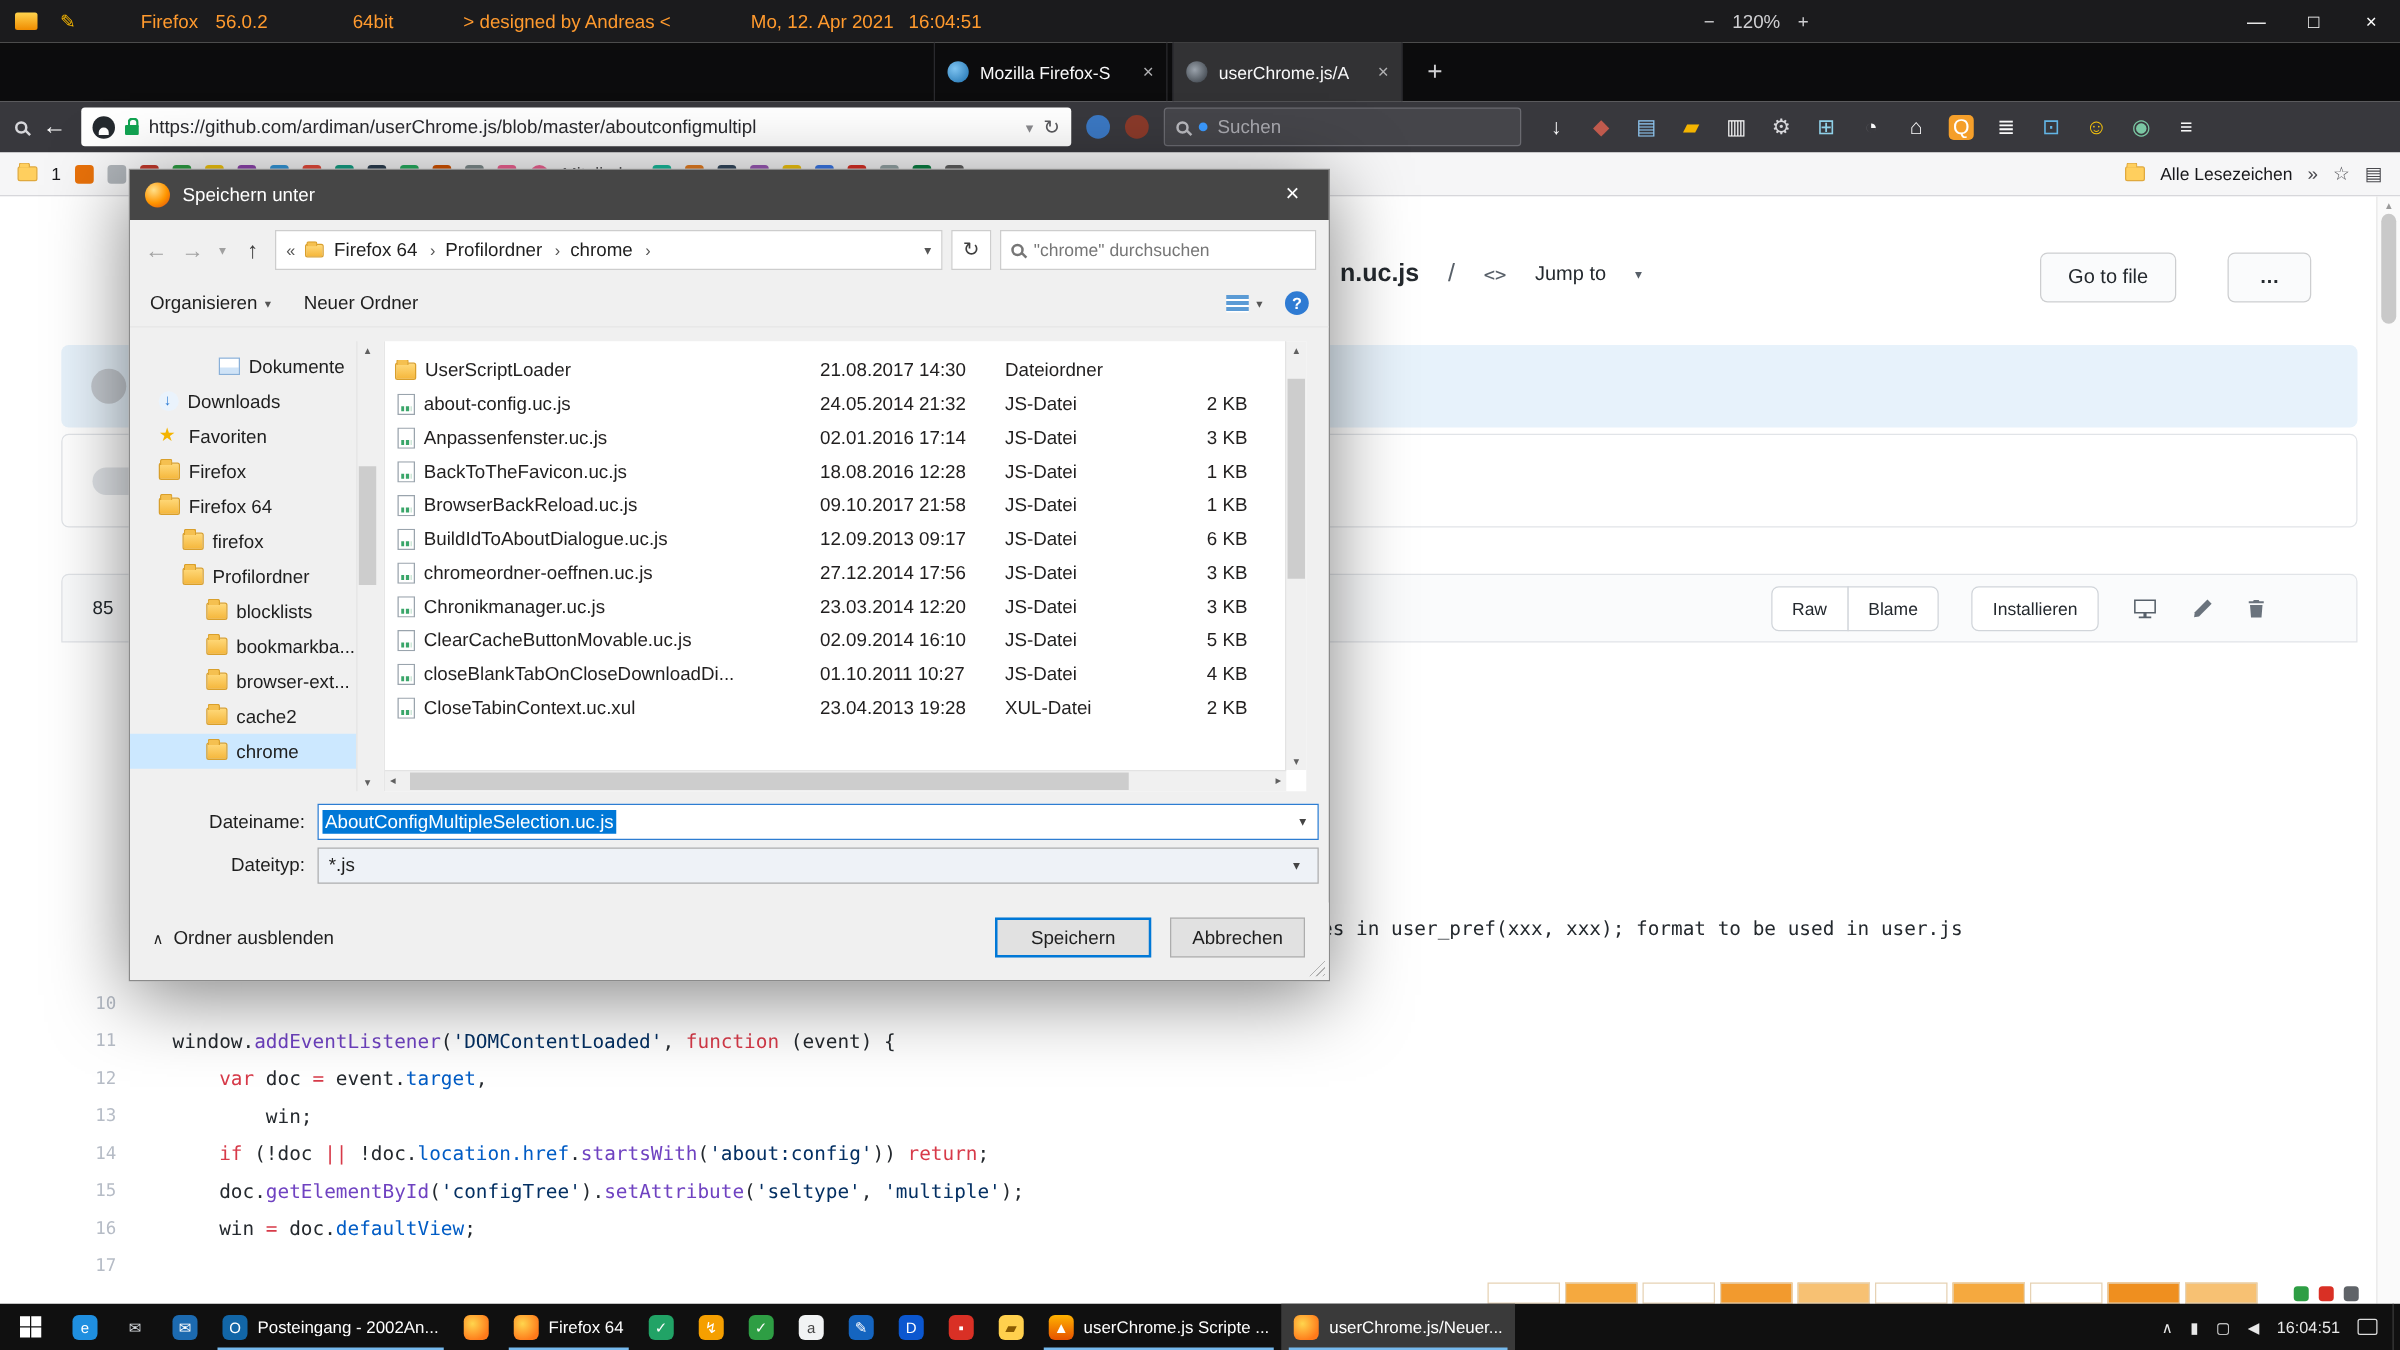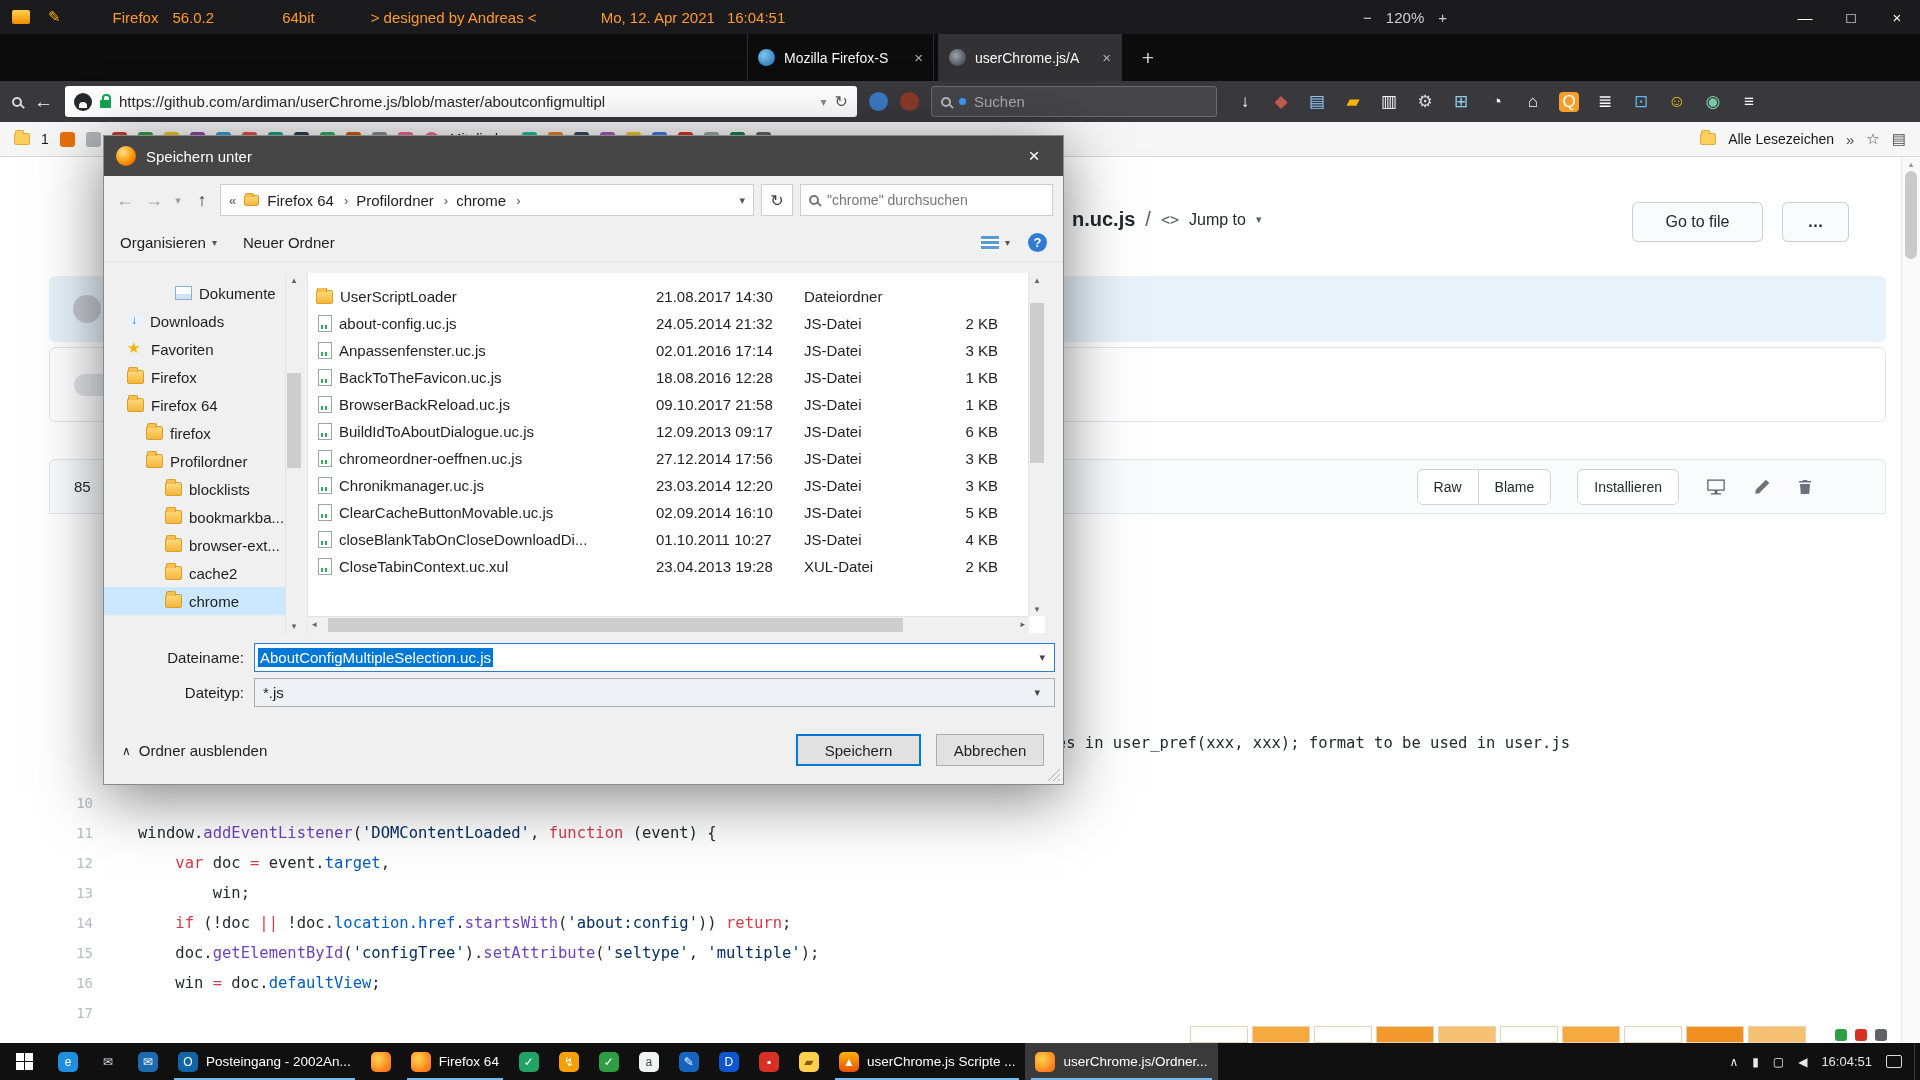--- a/index.html
+++ b/index.html
@@ -55,28 +55,28 @@
 .bm-folder{width:16px;height:12px;background:#ffcf5e;border:1px solid #e0a93e;border-radius:2px;position:relative;flex:none}
 .bm-folder::before{content:"";position:absolute;top:-4px;left:0;width:7px;height:3px;background:#ffcf5e;border:1px solid #e0a93e;border-bottom:none;border-radius:2px 2px 0 0}
 .bm-icons{display:flex;gap:11px;align-items:center}
 .bm-ic{width:15px;height:15px;border-radius:3px;flex:none}
 .bm-label{white-space:nowrap}
 .bm-right{margin-left:auto;display:flex;gap:12px;align-items:center}
 .bm-glyph{font-size:15px;color:#4a4a4f}
 
 
 .page{position:absolute;top:157px;left:0;right:0;bottom:37px;background:#fff;overflow:hidden}
-.gh-crumbline{position:absolute;left:1072px;top:51px;display:flex;align-items:center;gap:10px}
+.gh-crumbline{position:absolute;left:1072px;top:51px;display:flex;align-items:center;gap:23px}
 .gh-frag{font-size:20px;font-weight:bold;color:#24292e}
 .gh-sep{font-size:20px;color:#586069}
 .gh-code-glyph{font-size:15px;color:#586069;font-family:"DejaVu Sans Mono",monospace}
 .gh-jump{font-size:16px;color:#24292e}
 .gh-caret{font-size:11px;color:#586069}
 .gh-btn{position:absolute;height:40px;border:1px solid rgba(27,31,35,.2);border-radius:6px;background:#fafbfc;font-size:16px;color:#24292e;display:flex;align-items:center;justify-content:center}
-.gh-gotofile{left:1632px;top:45px;width:131px}
+.gh-gotofile{left:1632px;top:45px;width:109px}
 .gh-more{left:1782px;top:45px;width:67px;font-weight:bold}
 .gh-banner{position:absolute;left:49px;top:119px;width:1837px;height:66px;background:#e7f2fb;border-radius:6px}
 .gh-avatar{position:absolute;left:24px;top:19px;width:28px;height:28px;border-radius:50%;background:#c6cbd1}
 .gh-whitebox{position:absolute;left:49px;top:190px;width:1837px;height:75px;border:1px solid #e1e4e8;border-radius:6px;background:#fff}
 .gh-pill{position:absolute;left:24px;top:26px;width:44px;height:22px;border-radius:11px;background:#e1e4e8}
 .gh-filehead{position:absolute;left:49px;top:302px;width:1837px;height:55px;background:#fafbfc;border:1px solid #e1e4e8;border-radius:6px 6px 0 0;display:flex;align-items:center;padding:0 16px}
 .gh-lines{font-size:15px;color:#24292e;margin-left:8px}
 .fh-right{margin-left:auto;display:flex;align-items:center;gap:26px;padding-right:56px}
 .seg-group{display:flex}
 .seg{height:36px;padding:0 16px;display:flex;align-items:center;border:1px solid #d1d5da;background:#fff;font-size:14px;color:#24292e}
@@ -750,21 +750,21 @@
 
       </div>
 
       <div class="tb-app open">
         <span class="tb-ic" style="background: linear-gradient(rgb(255, 179, 0), rgb(230, 81, 0)); color: rgb(255, 255, 255);">▲</span>
         <span class="tb-label">userChrome.js Scripte ...</span>
       </div>
 
       <div class="tb-app open active">
         <span class="tb-ic" style="background: radial-gradient(circle at 35% 35%, rgb(255, 213, 77), rgb(255, 122, 26) 75%); color: rgb(255, 255, 255);"></span>
-        <span class="tb-label">userChrome.js/Ordner...</span>
+        <span class="tb-label">userChrome.js/Neuer...</span>
       </div>
     </div>
   <div class="tray">
     <span class="tray-icons" style="display:flex;gap:14px">
 
     <span class="tray-ic">∧</span>
         <span class="tray-ic">▮</span>
         <span class="tray-ic">▢</span>
         <span class="tray-ic">◀</span>
       </span>

